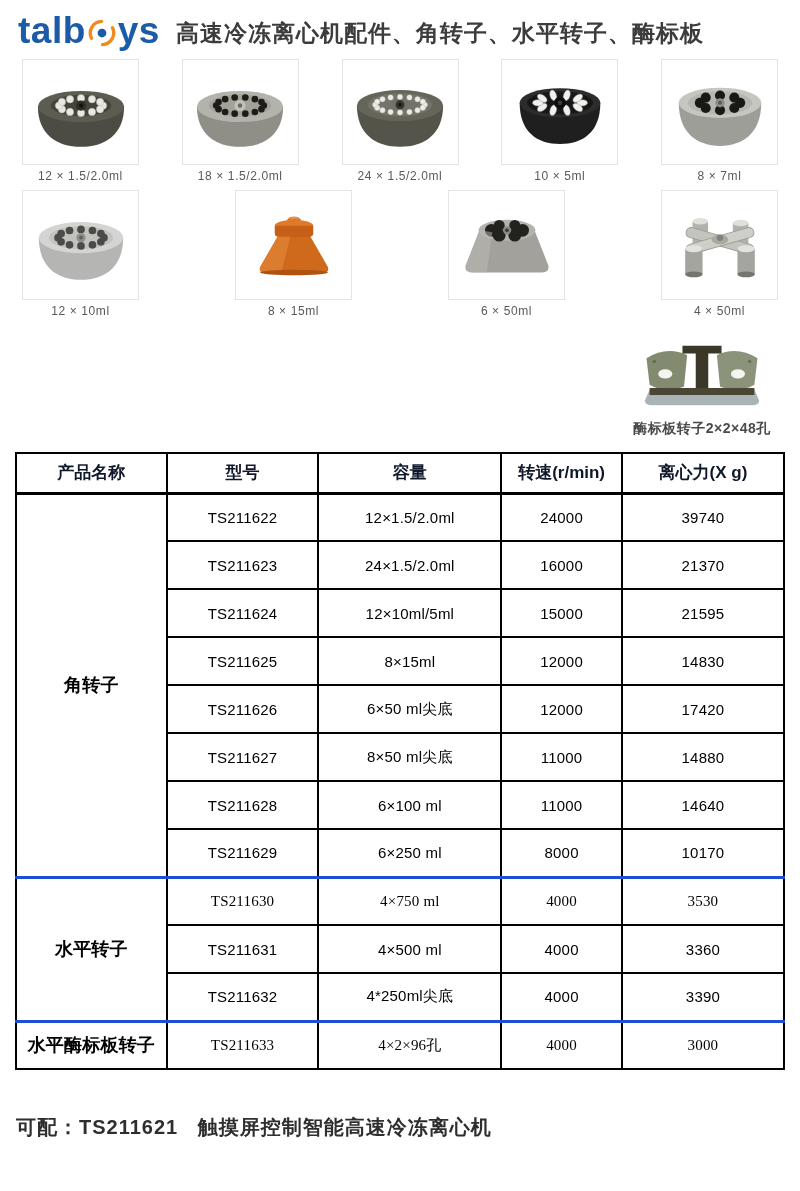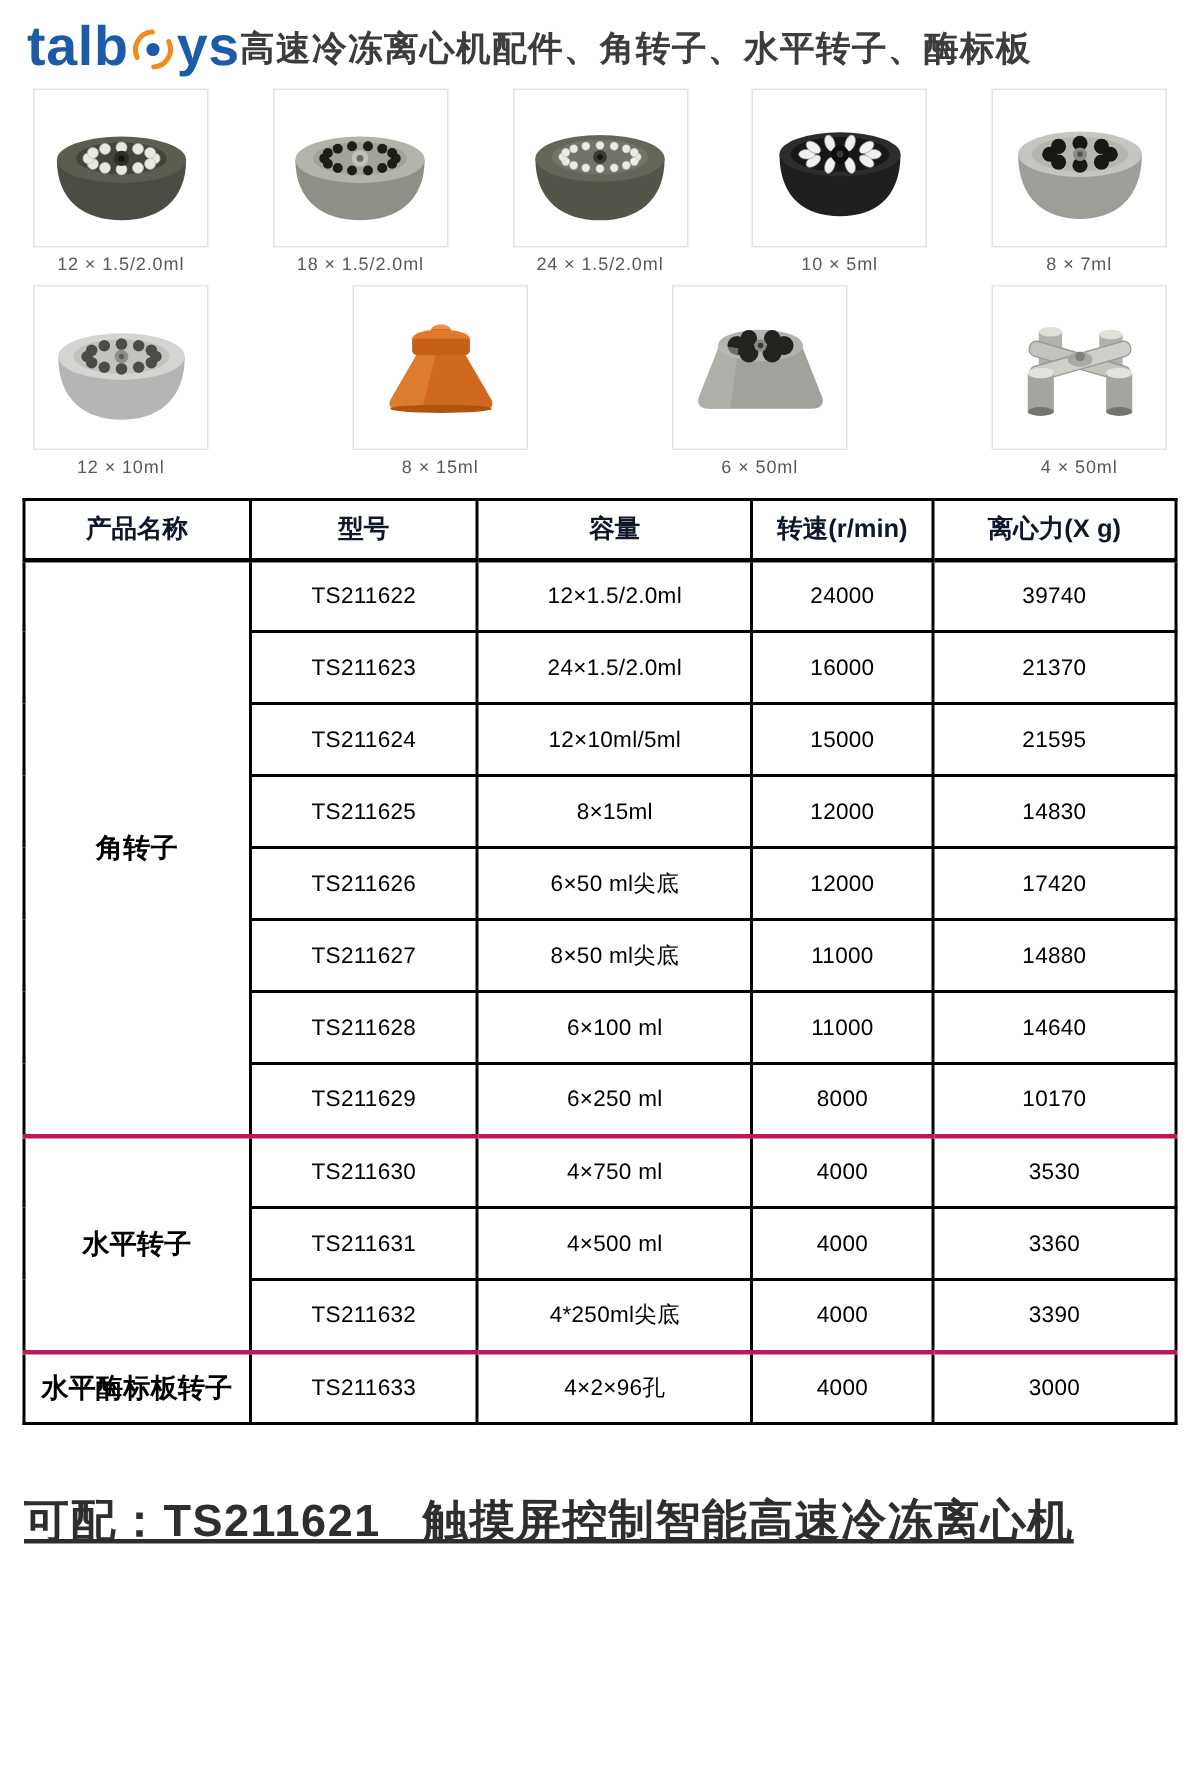--- a/index.html
+++ b/index.html
@@ -2,21 +2,21 @@
 <html><head>
 <meta charset="utf-8">
 <style>
   * { box-sizing: border-box; }
   body { margin: 0; background: #fff; }
   .page {
     width: 800px; height: 1191px; background: #fff; overflow: hidden;
     font-family: "Liberation Sans", sans-serif; color: #222;
   }
   
-  .hdr { display: flex; align-items: center; padding: 12px 12px 0 18px; }
+  .hdr { display: flex; align-items: flex-end; padding: 12px 12px 0 18px; gap: 16px; }
   .logo { display: flex; align-items: center; font-weight: bold; font-size: 37px;
           letter-spacing: 0.5px; line-height: 1; }
   .logo .lg-txt { color: #1b5ba7; }
   .logo .orbit { width: 30px; height: 30px; margin: 4px 1px 0 1px; }
   .title { font-size: 23px; font-weight: bold; color: #3c3c3c; letter-spacing: 1px; padding-top: 4px; }
   
   .grow { display: flex; justify-content: space-between; padding: 0 22px; margin-top: 10px; gap: 31px; }
   .grow.second { margin-top: 7px; }
   .card { width: 117px; }
   .imgbox { width: 117px; height: 106px; background: #fff; border: 1px solid #e4e4e4;
@@ -31,25 +31,25 @@
                  color: #4a4a4a; letter-spacing: 0.5px; white-space: nowrap; }
   
   table.spec { border-collapse: collapse; margin: 14px 15px 0 15px; width: 770px;
                table-layout: fixed; }
   .spec th, .spec td { border: 2px solid #000; text-align: center; vertical-align: middle;
                        padding: 0; background: #fff; }
   .spec th { height: 40px; font-size: 17px; font-weight: bold; color: #0f172a; }
   .spec td { height: 48px; font-size: 15px; color: #000; letter-spacing: 0.2px; }
   .spec thead th { border-bottom: 3px solid #000; }
   .spec td.grp { font-weight: bold; font-size: 18px; }
-  .spec tr.gstart td { border-top: 3px solid #be185d; }
+  .spec tr.gstart td { border-top: 3px solid #1d4ed8; font-family: Liberation Serif, serif; }
   .c1 { width: 145px; } .c2 { width: 146px; } .c3 { width: 176px; } .c4 { width: 116px; margin-left: 20px; } .c5 { width: 156px; }
   
-  .foot { margin: 44px 0 0 16px; font-size: 30px; font-weight: bold; color: #2e2e2e;
-          letter-spacing: 1px; white-space: pre; text-decoration: underline; }
+  .foot { margin: 44px 0 0 16px; font-size: 20px; font-weight: bold; color: #2e2e2e;
+          letter-spacing: 1px; white-space: pre; }
   svg { display: block; }
 </style>
 </head>
 <body>
 
 <div class="page">
 
   <div class="hdr">
     <div class="logo">
       <span class="lg-txt">talb</span>
@@ -280,20 +280,38 @@
             <rect x="79" y="56" width="19" height="28" fill="#a5a5a0"></rect>
             <ellipse cx="88.5" cy="84" rx="9.5" ry="3.2" fill="#757570"></ellipse>
             <ellipse cx="88.5" cy="56" rx="9.5" ry="3.8" fill="#e3e3de"></ellipse>
           </g>
         </svg>
       </div>
       <div class="cap">4 × 50ml</div>
     </div>
   </div>
 
+  <div class="extra-wrap">
+    <div class="extra">
+      <div class="imgbox2">
+        <svg width="142" height="86" viewBox="0 0 170 110">
+          <path d="M18,80 L152,80 L158,94 Q158,100 149,100 L21,100 Q12,100 12,94 Z" fill="#aab4b6"></path>
+          <path d="M14,40 Q40,24 66,36 L62,76 Q38,86 18,74 Z" fill="#828a70"></path>
+          <path d="M104,36 Q130,24 156,40 L152,74 Q132,86 108,76 Z" fill="#8b937a"></path>
+          <ellipse cx="38" cy="60" rx="9" ry="6" fill="#f4f4f0"></ellipse>
+          <ellipse cx="131" cy="60" rx="9" ry="6" fill="#f4f4f0"></ellipse>
+          <path d="M60,24 L110,24 L110,34 L93,34 L93,84 L77,84 L77,34 L60,34 Z" fill="#3b382a"></path>
+          <rect x="18" y="78" width="134" height="9" fill="#4a4636"></rect>
+          <circle cx="24" cy="44" r="2" fill="#5e6550"></circle>
+            <circle cx="146" cy="44" r="2" fill="#676e58"></circle>
+        </svg>
+      </div>
+      <div class="cap2">酶标板转子2×2×48孔</div>
+    </div>
+  </div>
 
   <table class="spec">
     <thead>
       <tr>
         <th class="c1">产品名称</th>
         <th class="c2">型号</th>
         <th class="c3">容量</th>
         <th class="c4">转速(r/min)</th>
         <th class="c5">离心力(X g)</th>
       </tr>

